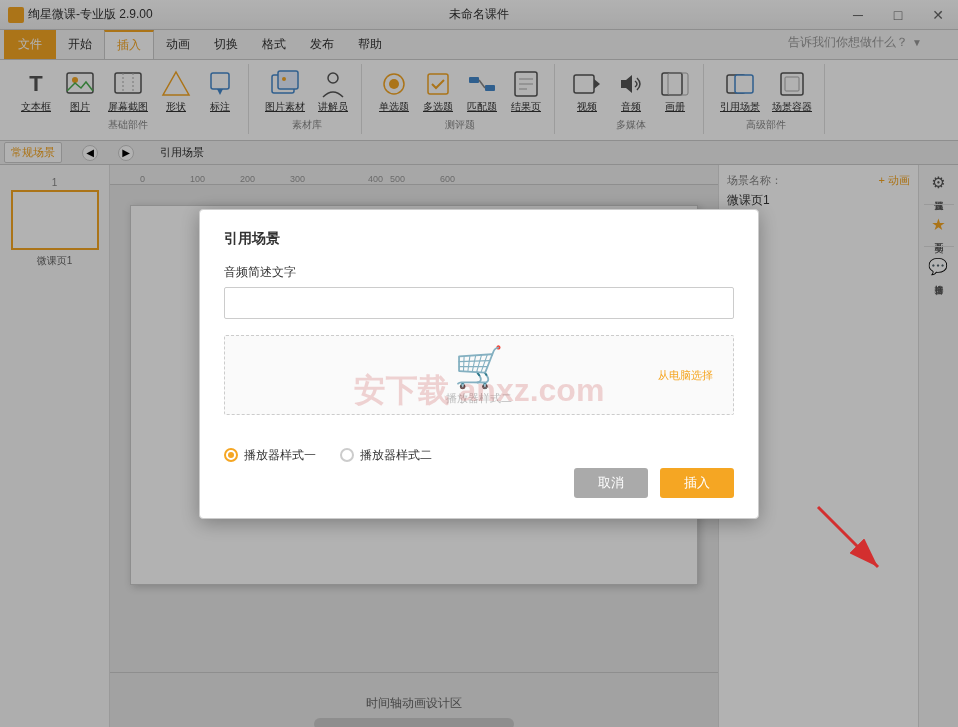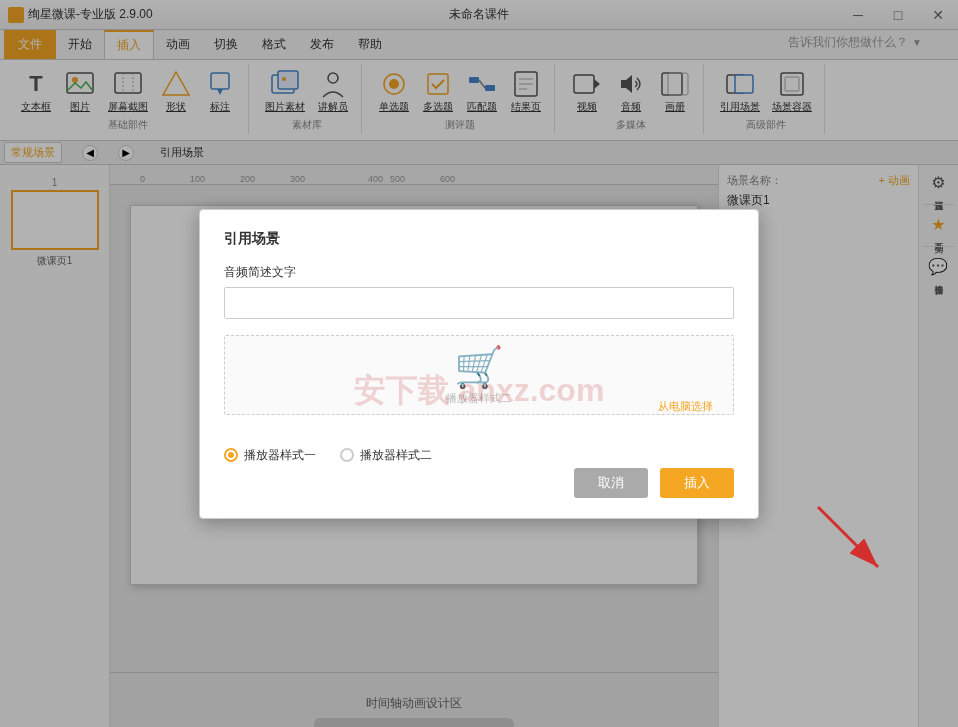--- a/index.html
+++ b/index.html
@@ -351,21 +351,20 @@
       background: #fafafa;
       position: relative;
     }
     #dialog .upload-source {
       position: absolute;
       right: 20px;
       top: 50%;
       transform: translateY(-50%);
       font-size: 11px;
       color: #f5a623;
-      margin-top: 31px;
     }
     #dialog .volume-label {
       font-size: 12px;
       color: #333;
       margin-bottom: 8px;
     }
     #dialog .radio-group {
       display: flex;
       gap: 24px;
       margin-bottom: 4px;

